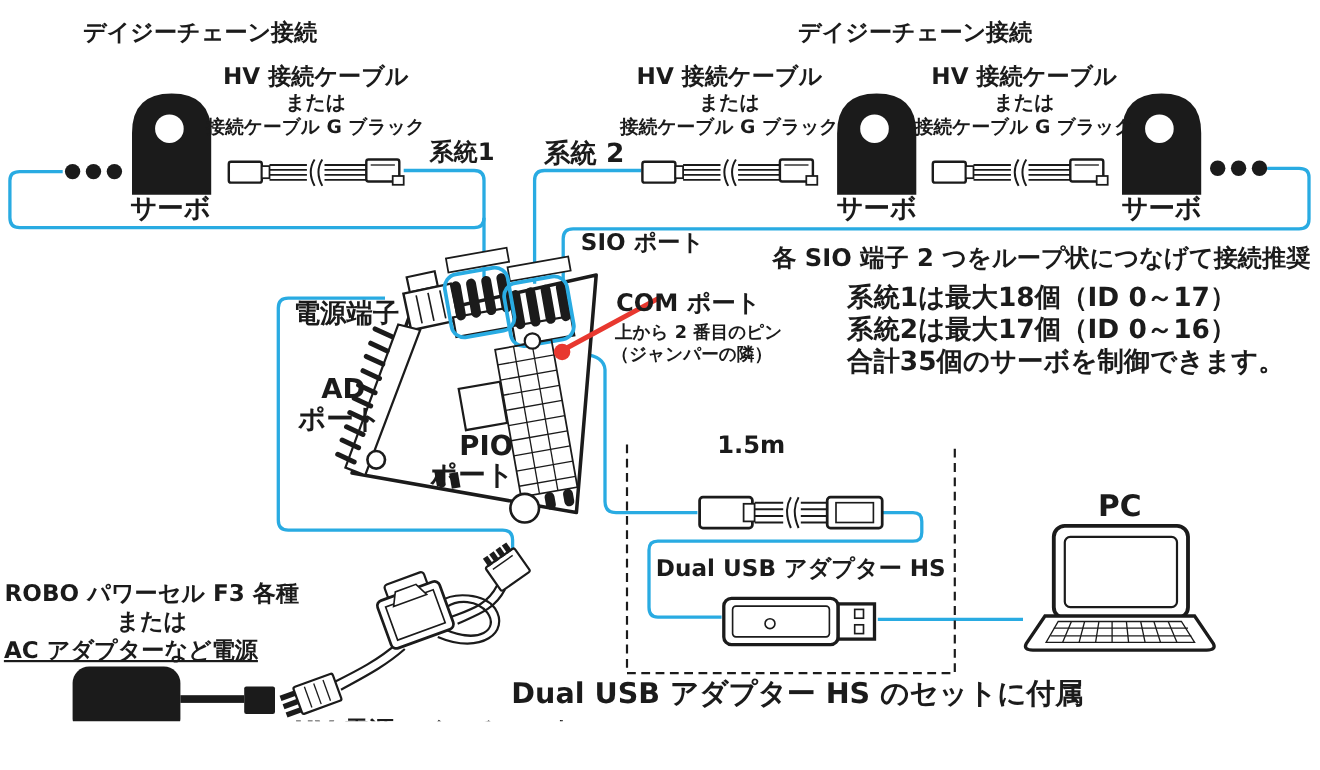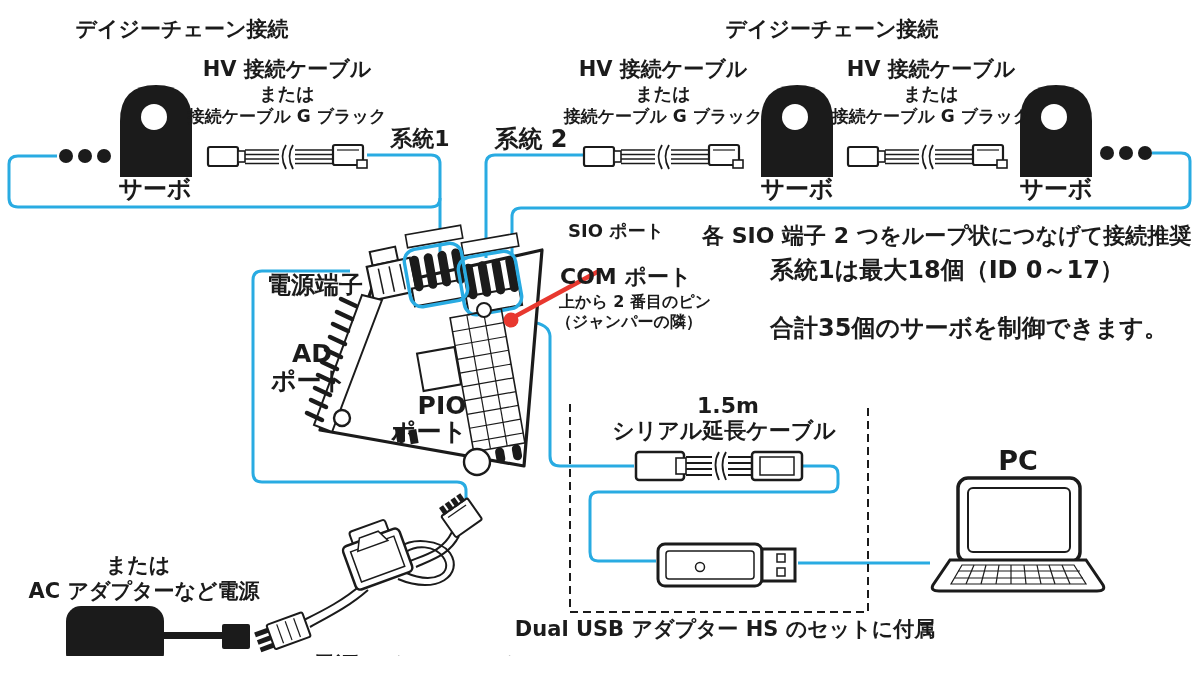--- a/index.html
+++ b/index.html
@@ -290,31 +290,33 @@
 <div class="t c" style="left:797px;top:176px;font-size:24px;">サーボ</div>
 <div class="t c" style="left:1056px;top:176px;font-size:24px;">サーボ</div>
 
 <div class="t c" style="left:315px;top:272px;font-size:24px;">電源端子</div>
 
 <div class="t c" style="left:312px;top:340px;font-size:25px;">AD</div>
 <div class="t c" style="left:309px;top:367px;font-size:25px;">ポート</div>
 <div class="t c" style="left:442px;top:392px;font-size:25px;">PIO</div>
 <div class="t c" style="left:429px;top:418px;font-size:25px;">ポート</div>
 
-<div class="t" style="left:528px;top:221px;font-size:18px;margin-left:40px;">SIO ポート</div>
+<div class="t" style="left:528px;top:208px;font-size:21px;">SIO ポート</div>
 <div class="t" style="left:560px;top:264px;font-size:22px;">COM ポート</div>
 <div class="t" style="left:559px;top:293px;font-size:16px;">上から 2 番目のピン</div>
 <div class="t" style="left:556px;top:313px;font-size:16px;">（ジャンパーの隣）</div>
 
 <div class="t" style="left:702px;top:223px;font-size:22px;">各 SIO 端子 2 つをループ状につなげて接続推奨</div>
 <div class="t" style="left:770px;top:257px;font-size:24px;">系統1は最大18個（ID 0～17）</div>
+<div class="t" style="left:770px;top:286px;font-size:24px;">系統2は最大17個（ID 0～16）</div>
 <div class="t" style="left:770px;top:315px;font-size:24px;">合計35個のサーボを制御できます。</div>
 
-<div class="t c" style="left:728px;top:393px;font-size:22px;">1.5m</div>
-<div class="t c" style="left:724px;top:418px;font-size:22px;">シリアル延長ケーブル</div>
-<div class="t c" style="left:725px;top:617px;font-size:21px;">Dual USB アダプター HS のセットに付属</div>
+<div class="t c" style="left:683px;top:393px;font-size:22px;">1.5m</div>
+<div class="t c" style="left:728px;top:505px;font-size:21px;">Dual USB アダプター HS</div>
+<div class="t c" style="left:725px;top:617px;font-size:26px;">Dual USB アダプター HS のセットに付属</div>
 <div class="t c" style="left:1018px;top:445px;font-size:27px;text-align:right;">PC</div>
 
+<div class="t c" style="left:138px;top:527px;font-size:21px;">ROBO パワーセル F3 各種</div>
 <div class="t c" style="left:138px;top:553px;font-size:21px;">または</div>
-<div class="t c" style="left:144px;top:579px;font-size:21px;">AC アダプターなど電源</div>
+<div class="t c" style="left:119px;top:579px;font-size:21px;text-decoration:underline;">AC アダプターなど電源</div>
 <div class="t" style="left:267px;top:652px;font-size:23px;">HV 電源スイッチハーネス</div>
 
 </div>
 
 </body></html>

